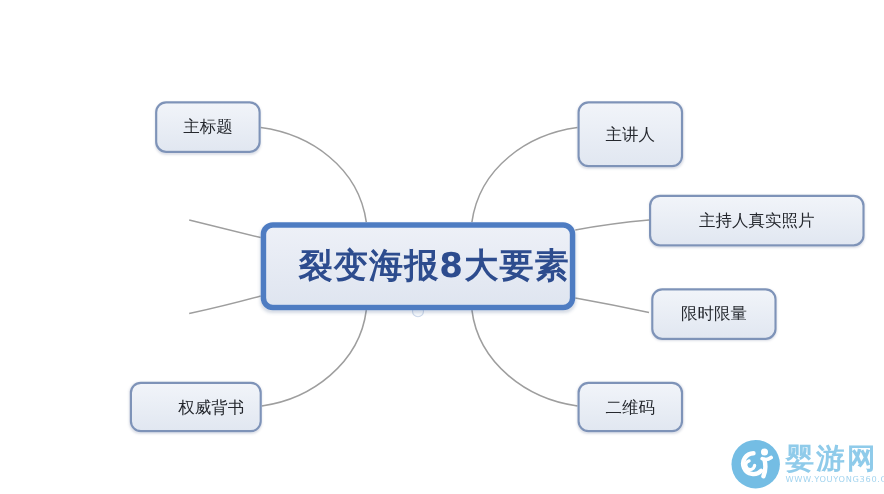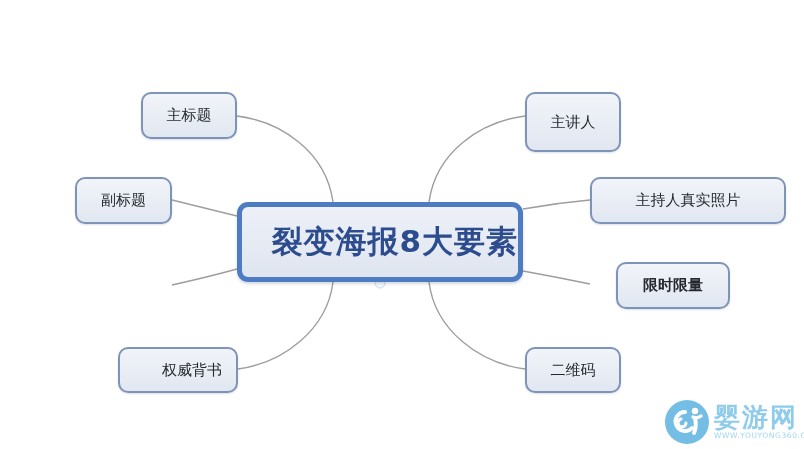--- a/index.html
+++ b/index.html
@@ -40,21 +40,21 @@
     box-shadow:0 2px 3px rgba(40,70,120,0.20);
     white-space:nowrap;
   }
   
   #node-main-title   {left:141px;top:92px; width:96px; height:47px;}
   #node-subtitle     {left:75px; top:177px;width:97px; height:47px;}
   #node-outline      {left:48px; top:262px;width:124px;height:47px;}
   #node-endorsement  {left:118px;top:347px;width:120px;height:46px;padding-left:28px;}
   #node-speaker      {left:525px;top:92px; width:96px; height:60px;}
   #node-host-photo   {left:590px;top:177px;width:196px;height:47px;}
-  #node-limited      {left:616px;top:262px;width:114px;height:47px;font-weight:bold;}
+  #node-limited      {left:592px;top:262px;width:114px;height:47px;}
   #node-qrcode       {left:525px;top:347px;width:96px; height:46px;}
   #node-center       {left:237px;top:202px;width:286px;height:80px;}
 
   
   #watermark{
     position:absolute;left:664px;top:398px;width:136px;height:48px;
     display:flex;align-items:center;
   }
   #watermark-logo{width:46px;height:46px;flex:0 0 auto;}
   #watermark-text{margin-left:4px;display:flex;flex-direction:column;justify-content:center;}
@@ -84,23 +84,20 @@
     <circle cx="380" cy="283" r="5" fill="#f7fafd" stroke="#ccd8ea" stroke-width="1"></circle>
   </svg>
 
   <div id="node-center" class="node-center">
     <span>裂变海报8大要素</span>
   </div>
 
   <div id="node-main-title" class="node">
     <span>主标题</span>
   </div>
-  <div id="node-subtitle" class="node">
-    <span>副标题</span>
-  </div>
   <div id="node-endorsement" class="node">
     <span>权威背书</span>
   </div>
 
   <div id="node-speaker" class="node">
     <span>主讲人</span>
   </div>
   <div id="node-host-photo" class="node">
     <span>主持人真实照片</span>
   </div>

